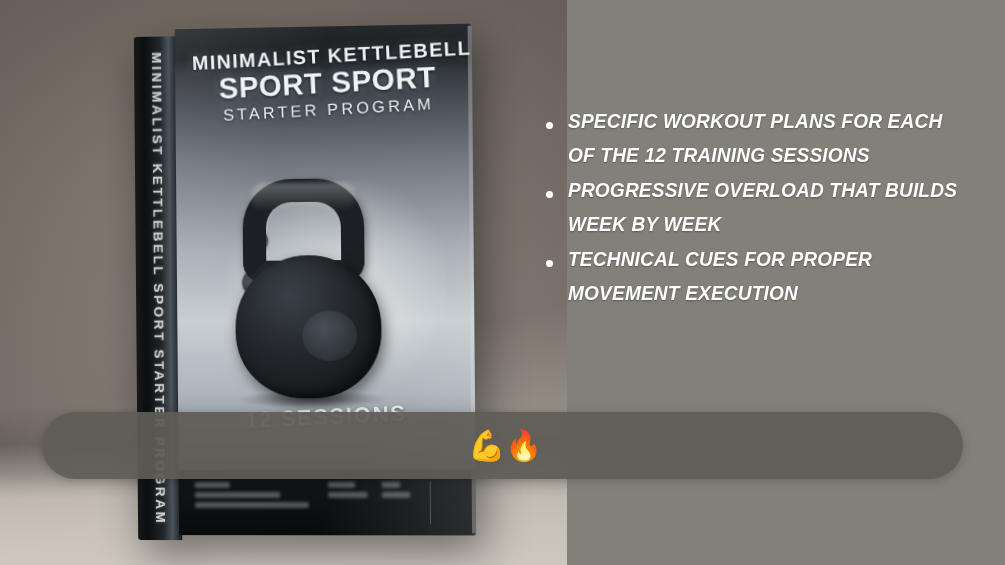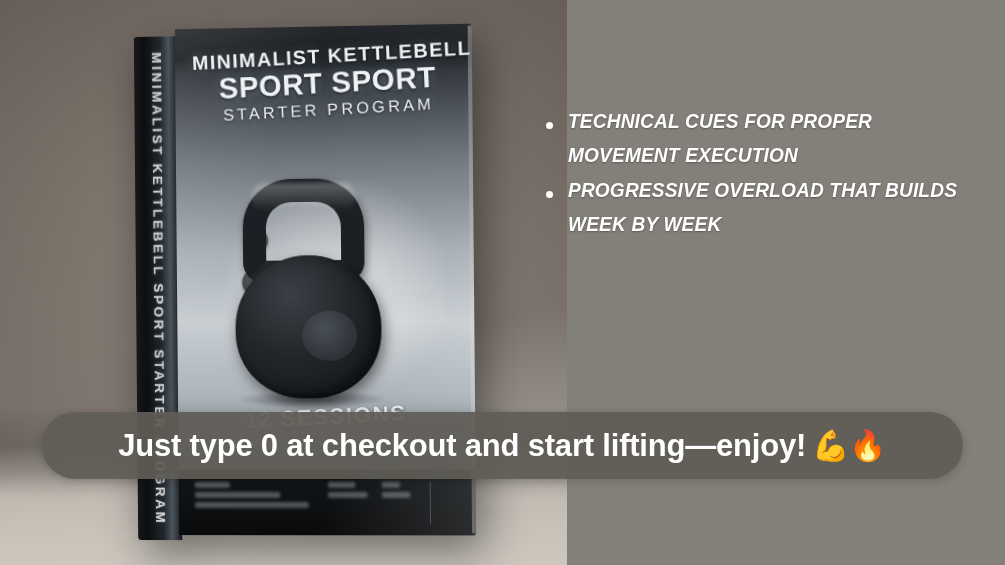--- a/index.html
+++ b/index.html
@@ -296,26 +296,29 @@
         <div class="book-edge-hi"></div>
       </div>
     </div>
   </div>
 
   <div class="text-panel"></div>
 
   <div class="bullets">
     <div class="bullet-row">
       <div class="bullet-dot"><span></span></div>
-      <div class="bullet-text">Technical cues for proper movement execution</div>
+      <div class="bullet-text">Specific workout plans for each of the 12 training sessions</div>
     </div>
     <div class="bullet-row">
       <div class="bullet-dot"><span></span></div>
       <div class="bullet-text">Progressive overload that builds week by week</div>
     </div>
+    <div class="bullet-row">
+      <div class="bullet-dot"><span></span></div>
+      <div class="bullet-text">Technical cues for proper movement execution</div>
+    </div>
   </div>
 
   <div class="caption-bar">
-    <span class="caption-text">Just type 0 at checkout and start lifting—enjoy!</span>
     <span class="caption-emoji">💪🔥</span>
   </div>
 
 </div>
 
 </body></html>

